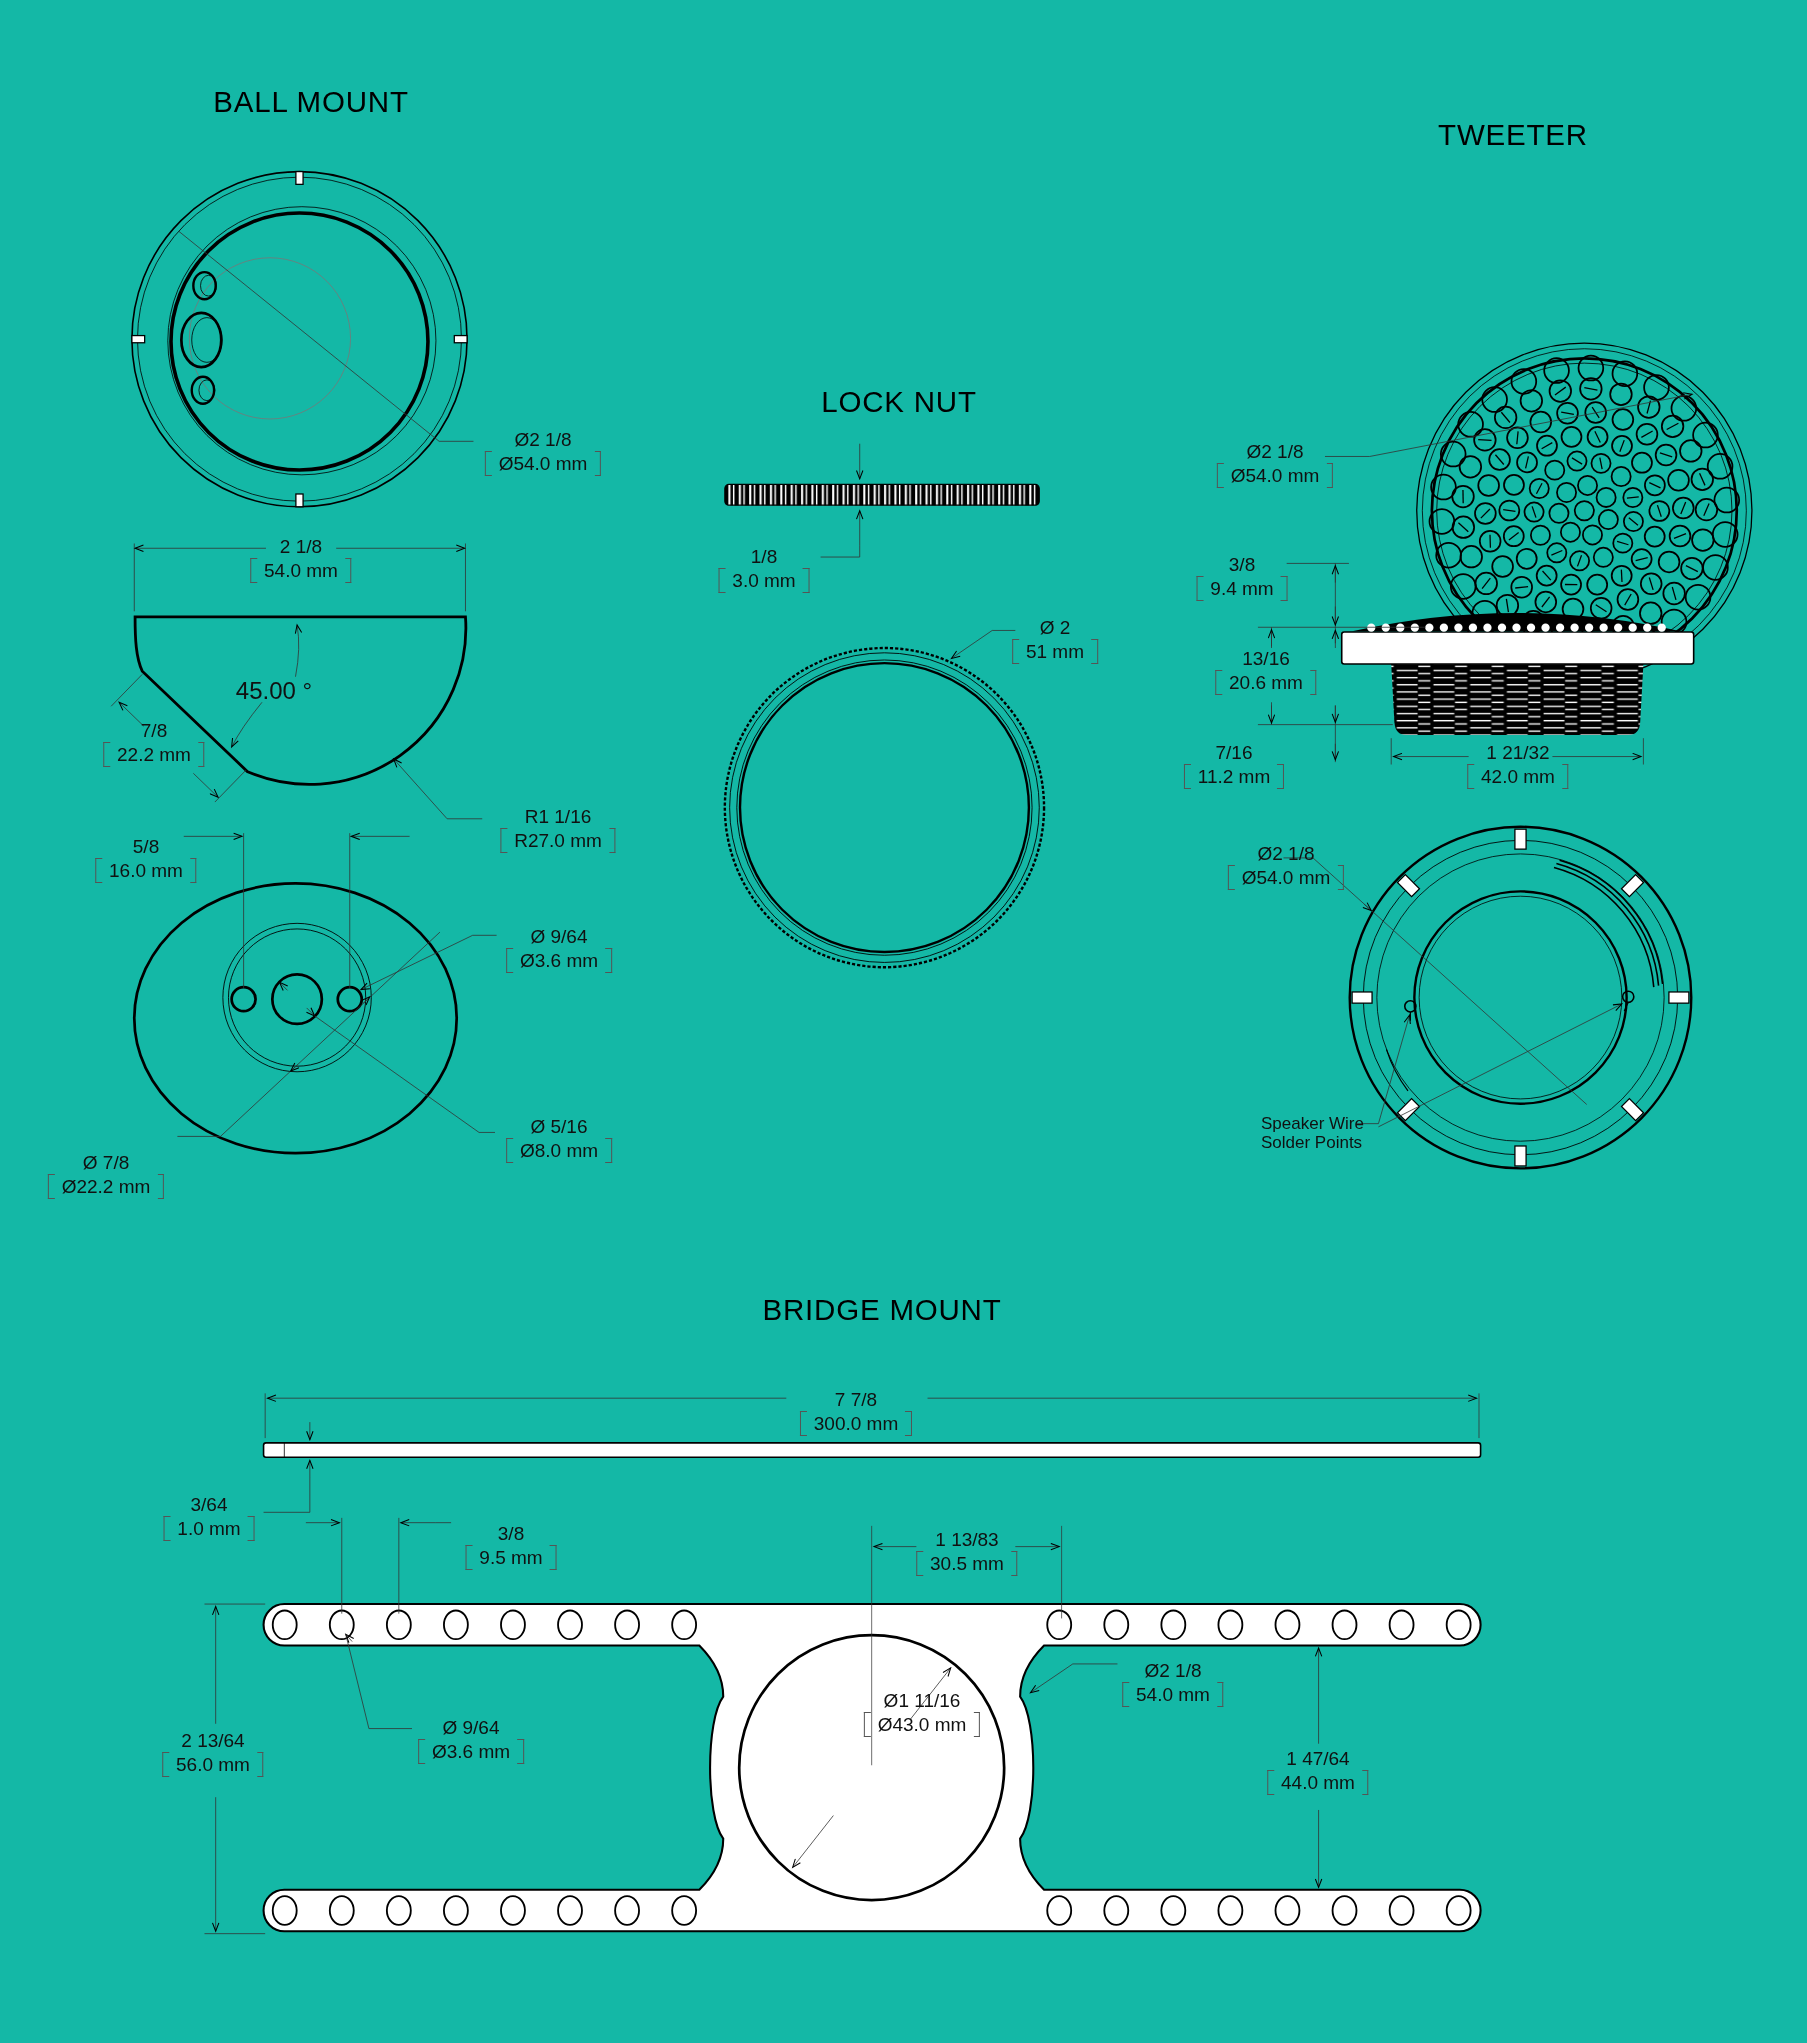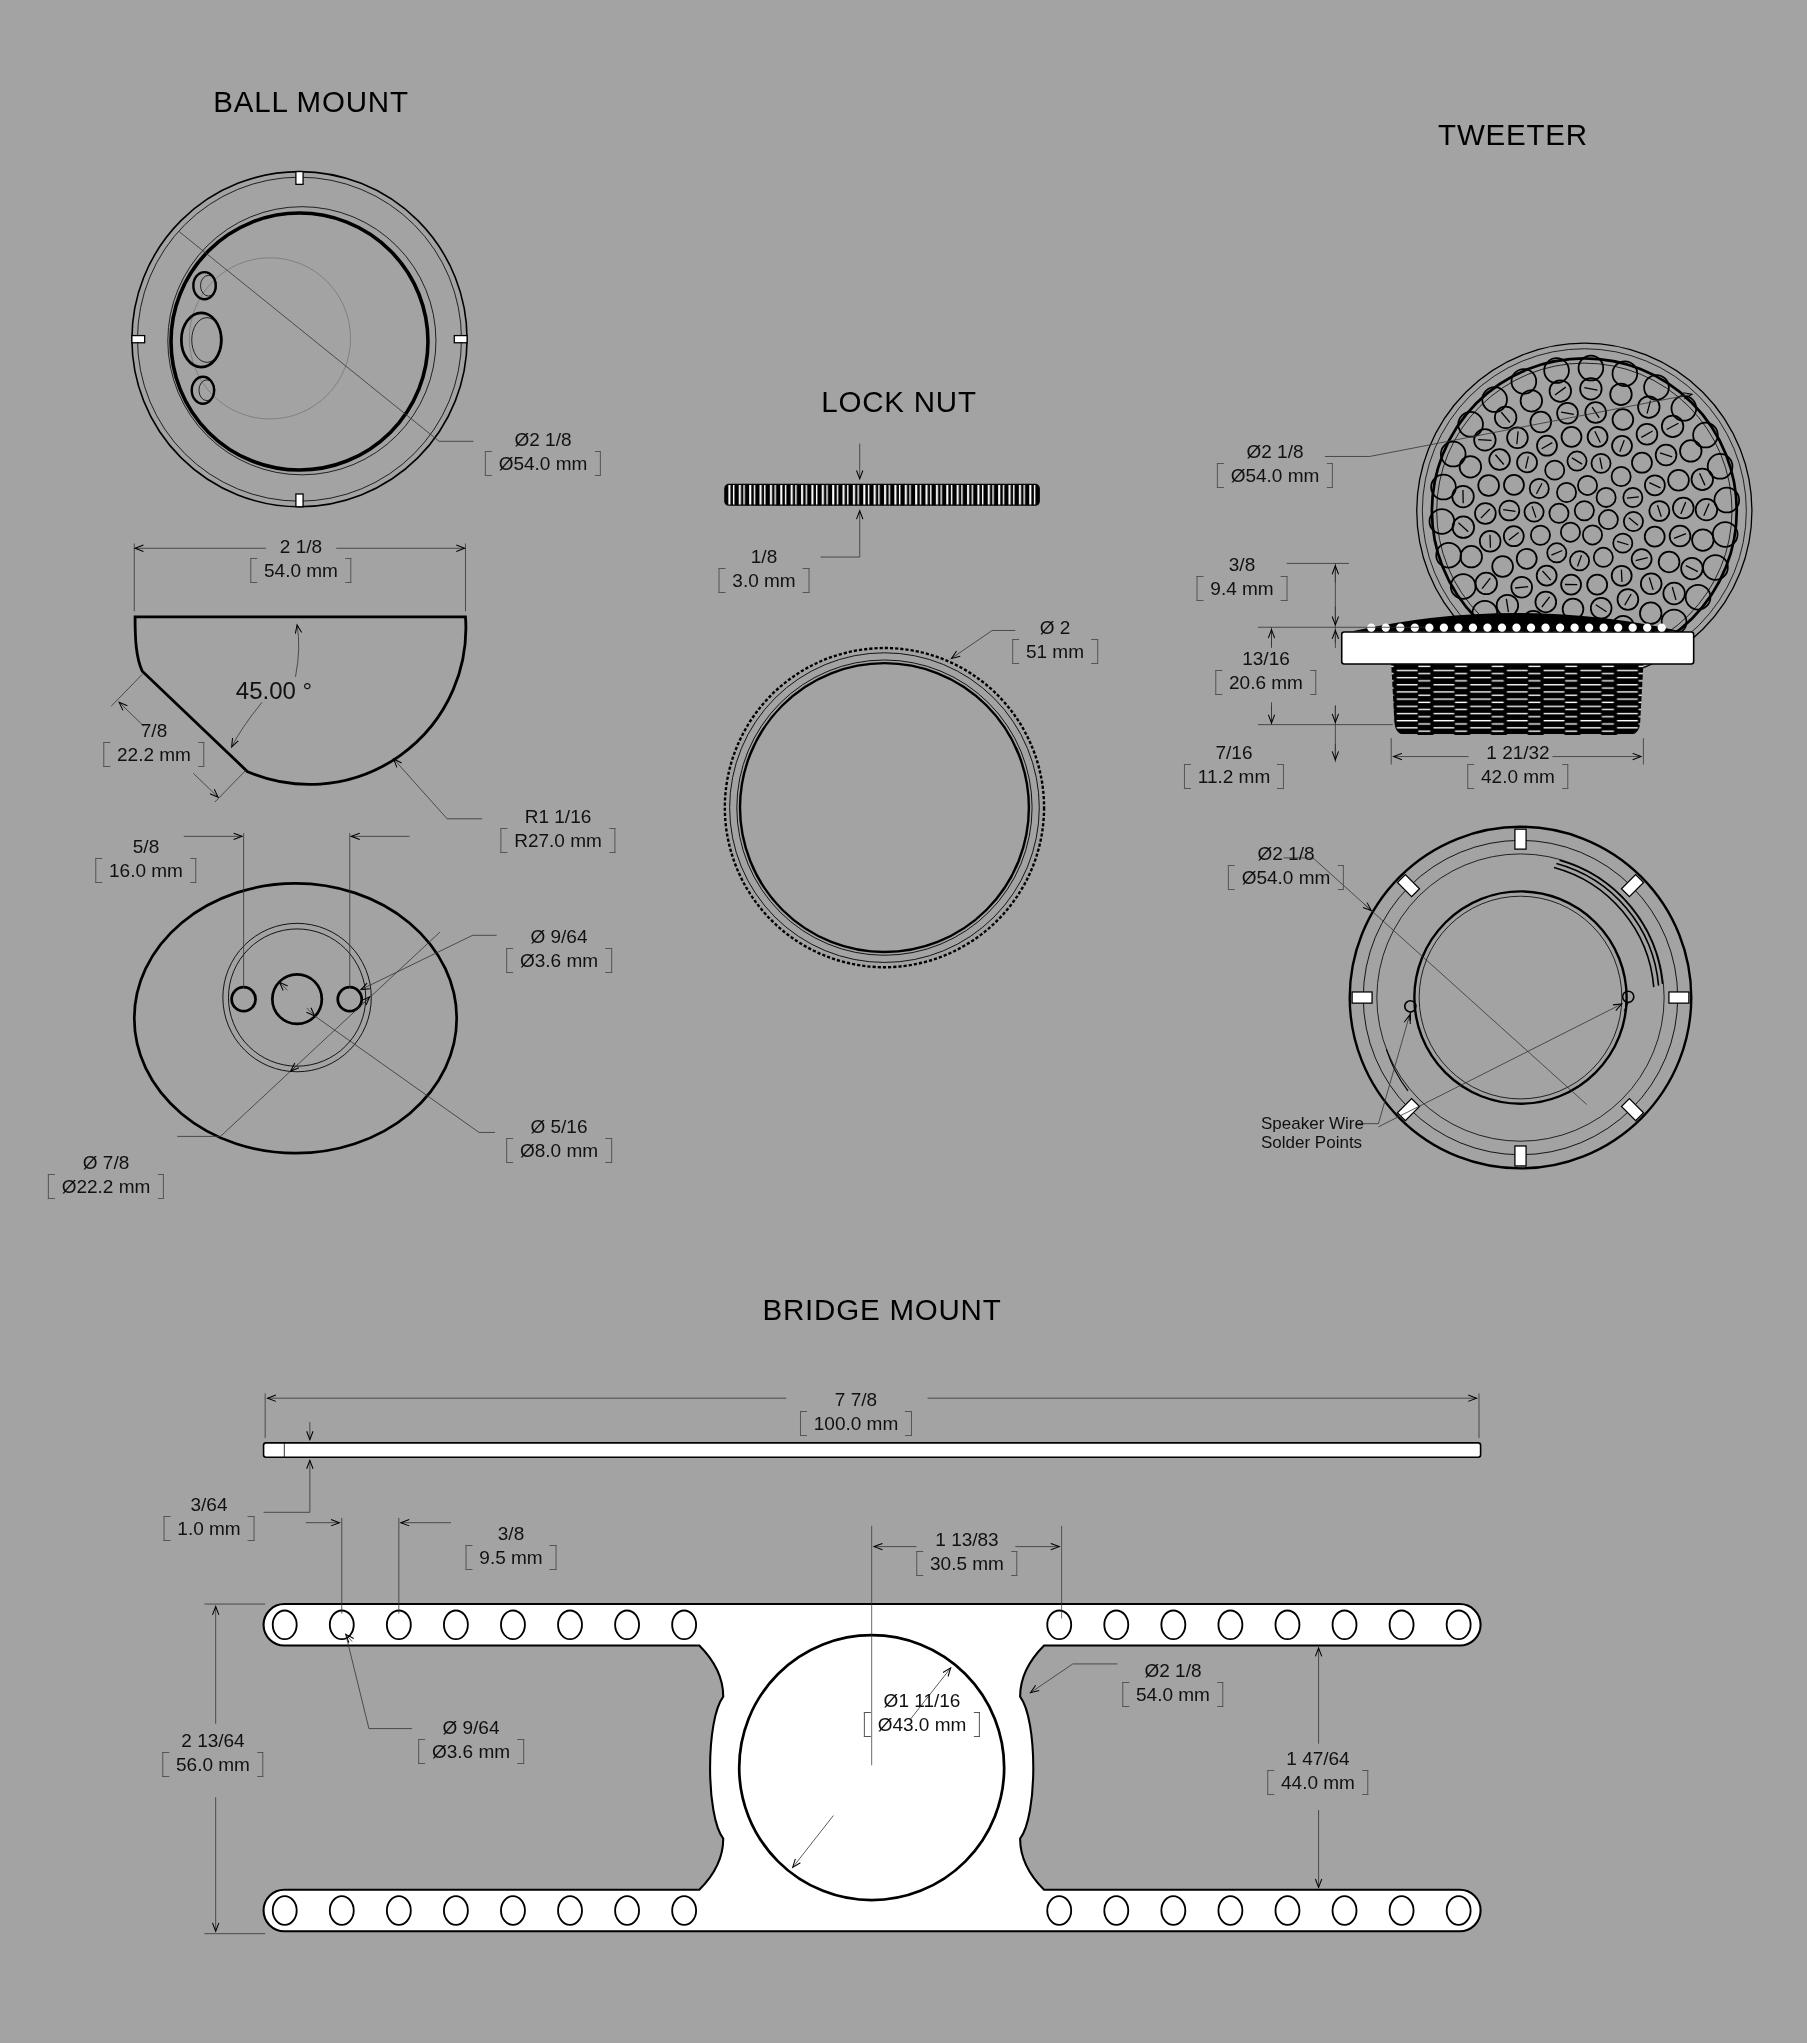--- a/index.html
+++ b/index.html
@@ -1,16 +1,16 @@
 <!DOCTYPE html>
 <html style="font-size:12.8px"><head>
 <meta charset="utf-8">
 <style>
   html,body{margin:0;padding:0;background:#fff}
-  .canvas{position:relative;width:1808px;height:2043px;background:#a3a3a3;
+  .canvas{position:relative;width:1808px;height:2043px;background:#14b8a6;
           font-family:"Liberation Sans",sans-serif;color:#000;overflow:hidden}
   .canvas > svg{position:absolute;left:0;top:0}
   .title{position:absolute;transform:translateX(-50%);font-size:29.5px;letter-spacing:0.8px;
          white-space:nowrap;color:#000}
   .dim{position:absolute;transform:translateX(-50%);display:flex;flex-direction:column;
        align-items:center;font-size:19px;line-height:1.12;white-space:nowrap;color:#111}
   .dmm{display:flex;align-items:stretch;margin-top:0.8px}
   .bk{width:5.6px;border:1.3px solid #555;flex:none}
   .bk.l{border-right:none;margin-right:6.4px}
   .bk.r{border-left:none;margin-left:6.4px}
@@ -604,21 +604,21 @@
 </div>
 <div class="note" style="left:1261px;top:1114px">
   <div>Speaker Wire</div>
   <div>Solder Points</div>
 </div>
 
 <div class="dim" style="left:856px;top:1389px">
   <div>7 7/8</div>
   <div class="dmm">
         <span class="bk l"></span>
-        <span class="dmt">100.0 mm</span>
+        <span class="dmt">300.0 mm</span>
         <span class="bk r"></span>
       </div>
 </div>
 <div class="dim" style="left:209px;top:1494px">
   <div>3/64</div>
   <div class="dmm">
         <span class="bk l"></span>
         <span class="dmt">1.0 mm</span>
         <span class="bk r"></span>
       </div>

